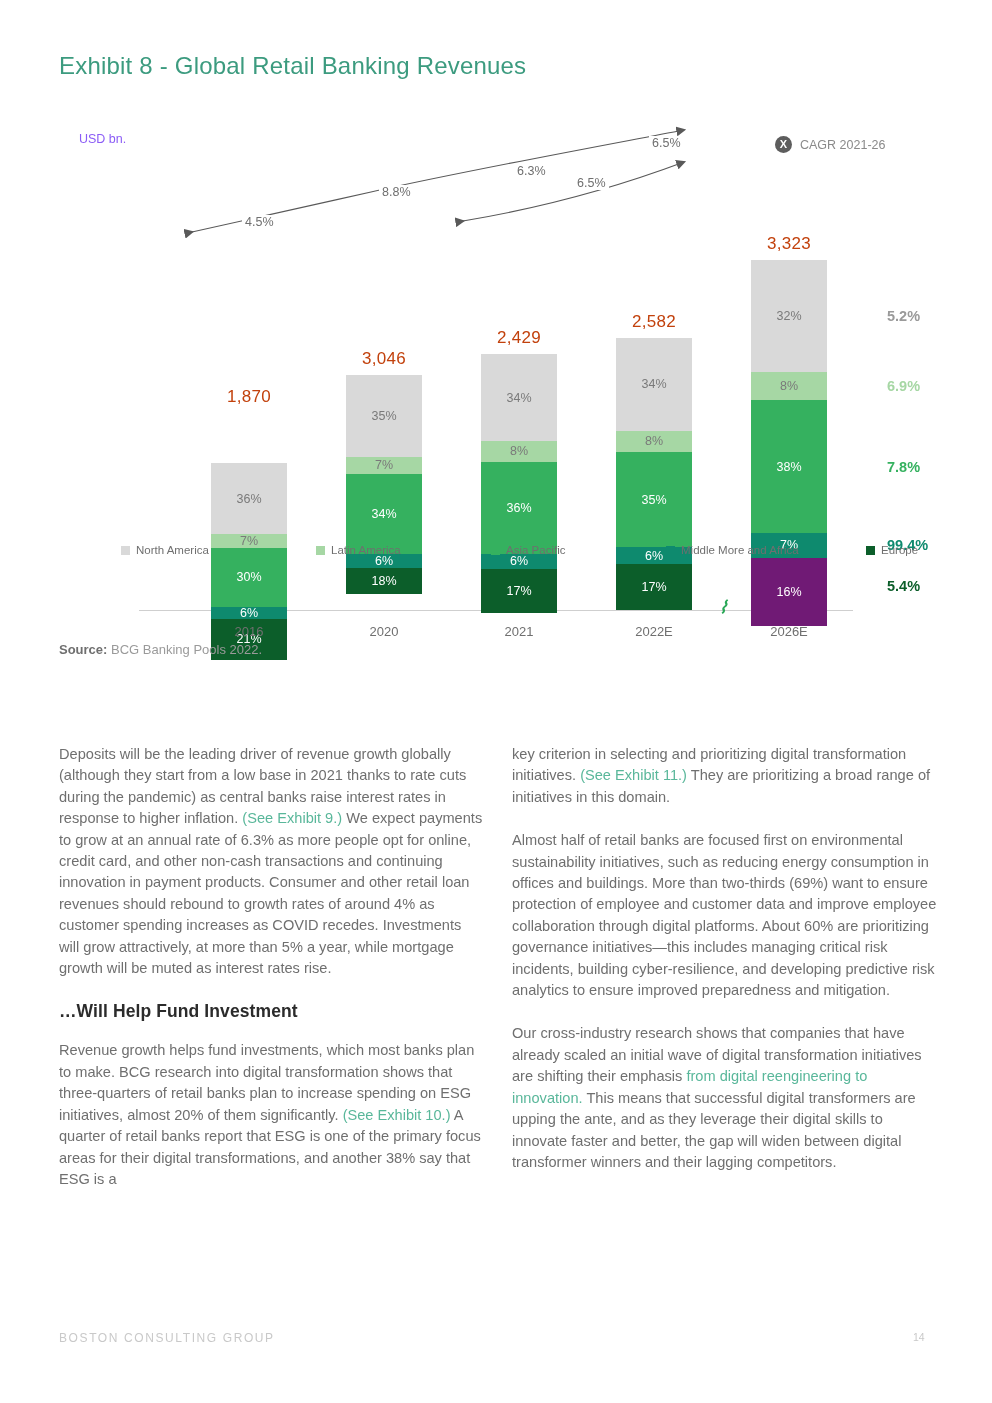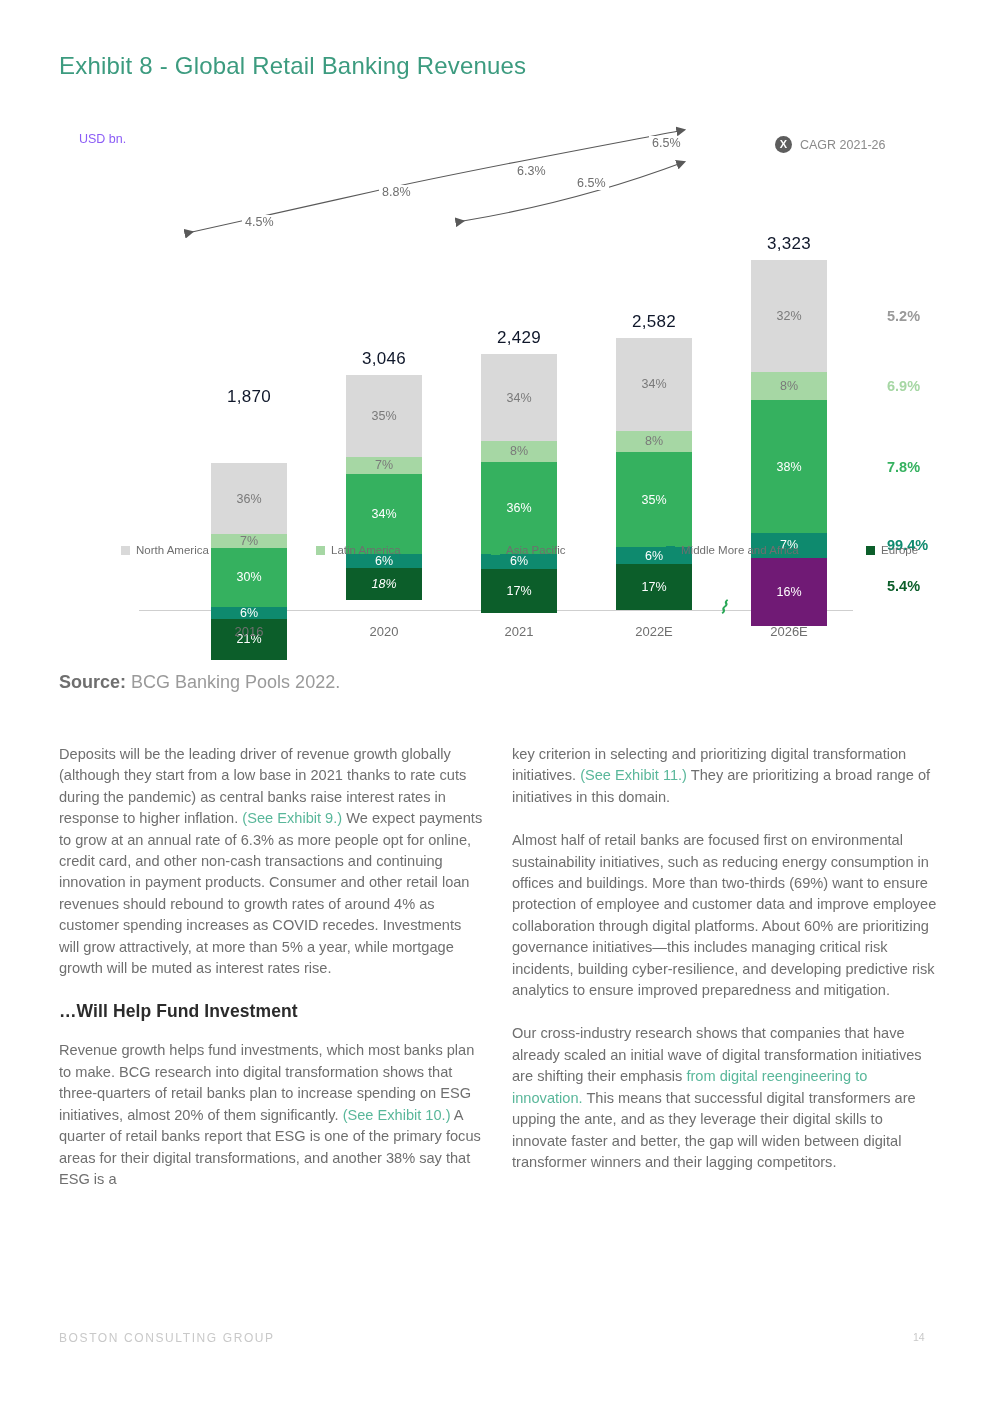--- a/index.html
+++ b/index.html
@@ -32,21 +32,21 @@
     position:absolute;left:80px;top:500px;width:714px;height:1px;background:#cfcfcf;
   }
   .axis-break{
     position:absolute;left:660px;top:487px;font-size:17px;color:#2aa858;
     font-style:italic;font-weight:700;transform:skewX(-8deg);
   }
 
   .bar-group{position:absolute;bottom:0;width:76px;}
   .bar-total{
     position:absolute;left:0;width:76px;text-align:center;
-    font-size:17px;color:#0f172a;letter-spacing:.3px;
+    font-size:17px;color:#c2410c;letter-spacing:.3px;
   }
   .bar-stack{position:absolute;left:0;bottom:0;width:76px;}
   .seg{
     width:100%;display:flex;align-items:center;justify-content:center;
     font-size:12.5px;box-sizing:border-box;overflow:hidden;
   }
   .seg.light{color:#ffffff;}
   .seg.dark{color:#7a7a7a;text-align:right;}
   .x-label{
     position:absolute;left:-12px;top:14px;width:100px;text-align:center;
@@ -70,21 +70,21 @@
   .chart-legend{
     position:absolute;left:62px;top:440px;width:760px;
     display:flex;align-items:center;
   }
   .leg-item{display:flex;align-items:center;gap:6px;}
   .leg-swatch{width:9px;height:9px;display:inline-block;}
   .leg-label{font-size:11.5px;color:#6f6f6f;white-space:nowrap;}
 
   
   .source{
-    position:absolute;left:59px;top:672px;font-size:18px;color:#9a9a9a;
+    position:absolute;left:59px;top:642px;font-size:13px;color:#9a9a9a;
   }
   .source b{color:#6f6f6f;font-weight:700;}
 
   
   .col{position:absolute;top:744px;width:426px;}
   .col-left{left:59px;}
   .col-right{left:512px;}
   .col p{
     margin:0 0 22px 0;font-size:14.6px;line-height:21.4px;color:#6f6f6f;
     text-align:left;
@@ -151,21 +151,21 @@
           </div>
           <div class="x-label" style="top: 210.961px;">2016</div>
         </div>
         <div class="bar-group" style="left: 287px; top: 264.701px; height: 235.299px;">
           <div class="bar-total" style="top: -26px;">3,046</div>
           <div class="bar-stack" style="height: 235.299px;">
             <div class="seg dark" style="background: rgb(217, 217, 217); height: 82.3548px;">35%</div>
             <div class="seg dark" style="background: rgb(166, 215, 164); height: 16.471px;">7%</div>
             <div class="seg light" style="background: rgb(53, 177, 95); height: 80.0018px;">34%</div>
             <div class="seg light" style="background: rgb(14, 138, 110); height: 14.118px;">6%</div>
-            <div class="seg light" style="background: rgb(12, 94, 42); height: 32px; font-style: italic;">18%</div>
+            <div class="seg light" style="background: rgb(12, 94, 42); height: 26px;">18%</div>
           </div>
           <div class="x-label" style="top: 249.299px;">2020</div>
         </div>
         <div class="bar-group" style="left: 422px; top: 244.162px; height: 255.838px;">
           <div class="bar-total" style="top: -26px;">2,429</div>
           <div class="bar-stack" style="height: 255.838px;">
             <div class="seg dark" style="background: rgb(217, 217, 217); height: 86.985px;">34%</div>
             <div class="seg dark" style="background: rgb(166, 215, 164); height: 20.467px;">8%</div>
             <div class="seg light" style="background: rgb(53, 177, 95); height: 92.1017px;">36%</div>
             <div class="seg light" style="background: rgb(14, 138, 110); height: 15.3503px;">6%</div>

